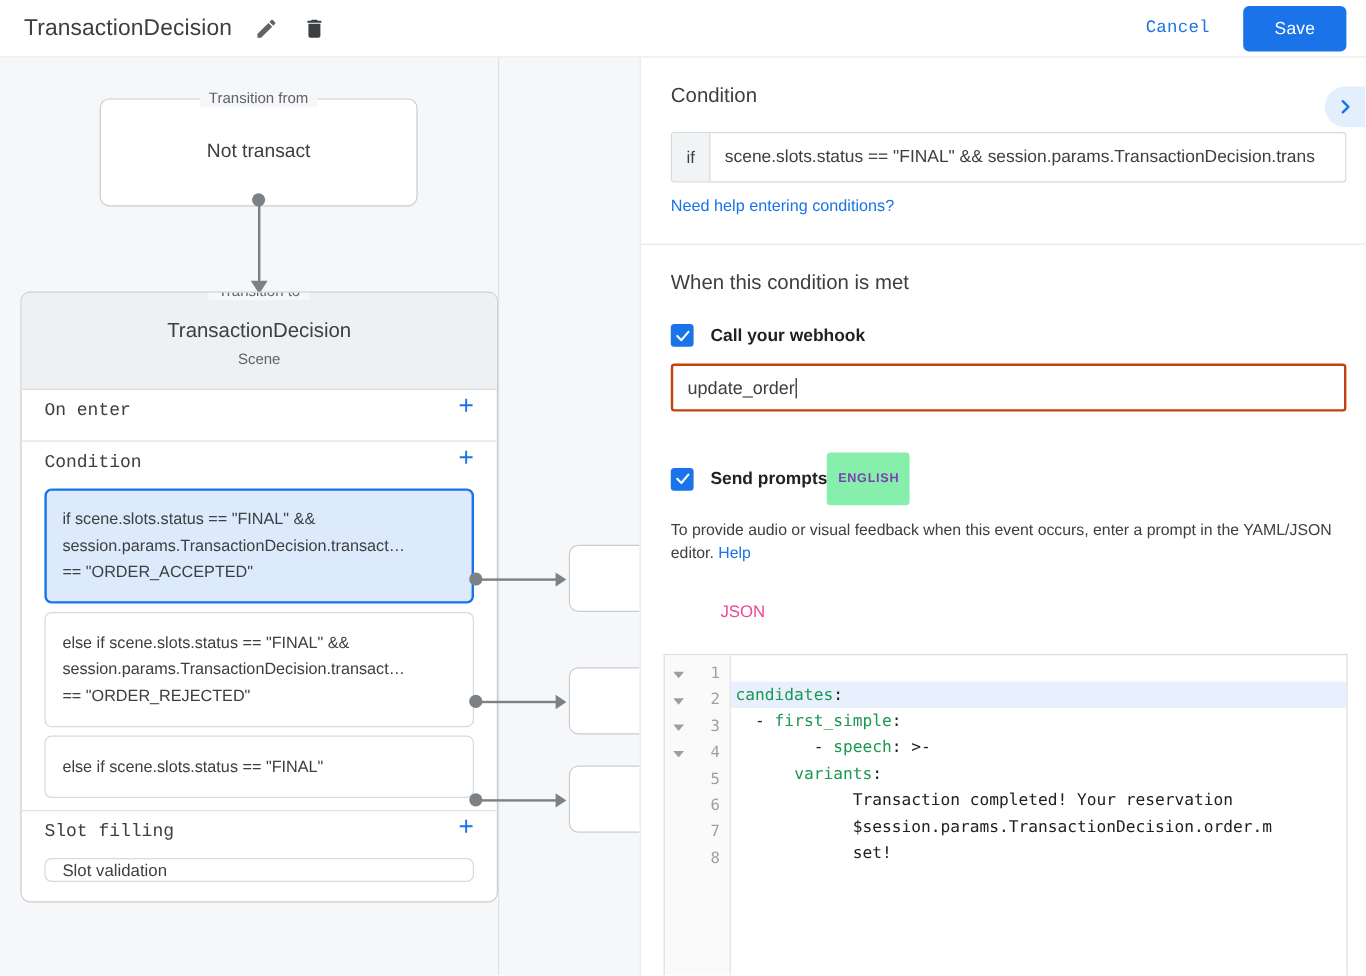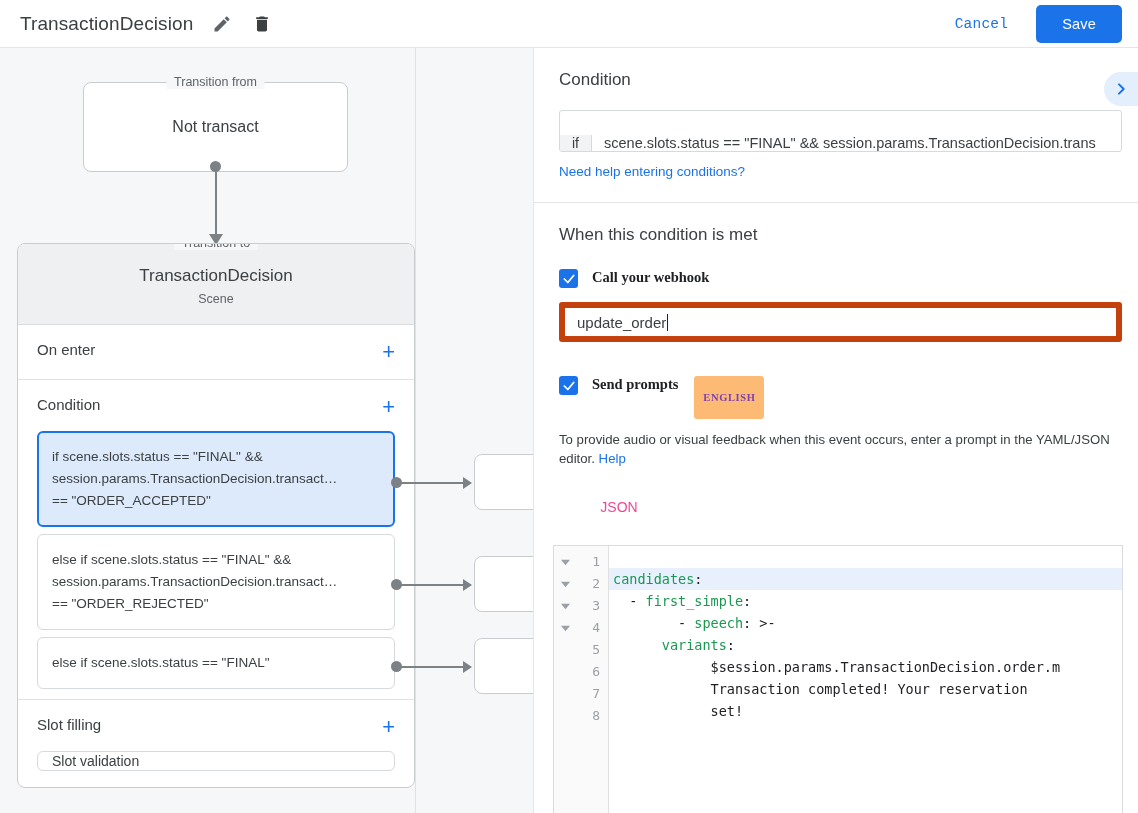--- a/index.html
+++ b/index.html
@@ -154,22 +154,23 @@
   }
   #scene-name { font-size: 17px; color: #3c4043; }
   #scene-sub { font-size: 12.5px; color: #5f6368; margin-top: 6px; }
 
   .section {
     border-bottom: 1px solid #e0e2e5;
     padding: 0 0 10px 0;
   }
   .section:last-child { border-bottom: none; }
   .section-head {
-    display: flex; align-items: flex-start;
-    padding: 16px 19px 6px 19px;
+    display: flex; align-items: flex-end;
+    padding: 4px 19px 6px 19px;
+    font-family: Liberation Mono, monospace;
   }
   .section-title {
     font-size: 15px; color: #3c4043;
   }
   .section-plus {
     margin-left: auto;
     color: #1a73e8;
     font-size: 22px;
     line-height: 1;
     cursor: pointer;
@@ -258,21 +259,20 @@
     display: flex; align-items: center; justify-content: center;
     cursor: pointer;
   }
   #cond-input-row {
     display: flex;
     margin: 0 16px 0 25px;
     border: 1px solid #d6d9dd;
     border-radius: 3px;
     height: 42px;
     overflow: hidden;
-    align-items: flex-end;
   }
   #cond-if {
     width: 32px;
     background: #f1f3f4;
     border-right: 1px solid #d6d9dd;
     display: flex; align-items: center; justify-content: center;
     font-size: 14px; color: #3c4043;
     flex: 0 0 32px;
   }
   #cond-value {
@@ -291,60 +291,58 @@
     text-decoration: none;
     cursor: pointer;
   }
 
   #met-section { padding: 22px 0 0 0; }
   #met-heading {
     font-size: 17px; color: #3c4043;
     margin: 0 0 24px 25px;
   }
   .chk-row {
-    display: flex; align-items: flex-start;
+    display: flex; align-items: center;
     margin: 0 0 0 25px;
-    font-family: Liberation Serif, serif;
   }
   .chkbox {
     width: 19px; height: 19px;
     border-radius: 3px;
     background: #1a73e8;
     display: flex; align-items: center; justify-content: center;
     flex: 0 0 19px;
     cursor: pointer;
   }
   .chk-label {
     margin-left: 14px;
     font-size: 14.5px; font-weight: bold;
     color: #202124;
   }
   .badge {
-    margin-left: 16px;
-    background: #fdba74;
+    background: #86efac;
     color: #7c3fb4;
     font-size: 10.5px;
     font-weight: bold;
     letter-spacing: 0.6px;
     padding: 16px 9px;
     border-radius: 3px;
   }
   .helptext {
     margin: 11px 20px 0 25px;
     font-size: 13.2px;
     color: #3c4043;
     line-height: 19px;
   }
   .helptext a { color: #1a73e8; text-decoration: underline; cursor: pointer; }
   .helptext a.nounder { text-decoration: none; }
 
   #webhook-input {
     margin: 14px 16px 0 25px;
     height: 40px;
-    border: 6px solid #c2410c;
+    border: 2px solid #c2410c;
     border-radius: 3px;
     display: flex; align-items: center;
     padding: 0 12px;
     font-size: 15px; color: #3c4043;
     cursor: text;
   }
   .caret {
     display: inline-block;
     width: 1px; height: 17px;
     background: #202124;
@@ -612,18 +610,18 @@
       <div class="lnum">5</div>
       <div class="lnum">6</div>
       <div class="lnum">7</div>
       <div class="lnum">8</div>
     </div>
   <div id="code">
       <div class="cline hl"><span class="k">candidates</span><span class="p">:</span></div>
       <div class="cline"><span class="p">  - </span><span class="k">first_simple</span><span class="p">:</span></div>
       <div class="cline"><span class="p">        - </span><span class="k">speech</span><span class="p">: &gt;-</span></div>
       <div class="cline"><span class="p">      </span><span class="k">variants</span><span class="p">:</span></div>
+      <div class="cline"><span class="p">            Transaction completed! Your reservation</span></div>
       <div class="cline"><span class="p">            $session.params.TransactionDecision.order.m</span></div>
-      <div class="cline"><span class="p">            Transaction completed! Your reservation</span></div>
       <div class="cline"><span class="p">            set!</span></div>
       <div class="cline"><span class="p"></span></div>
     </div>
 </div>
 
 </body></html>

